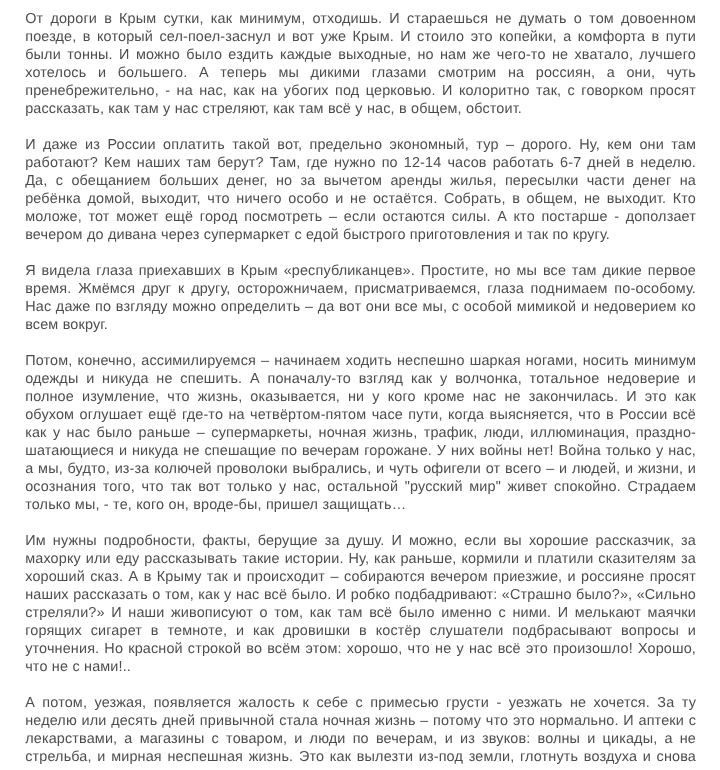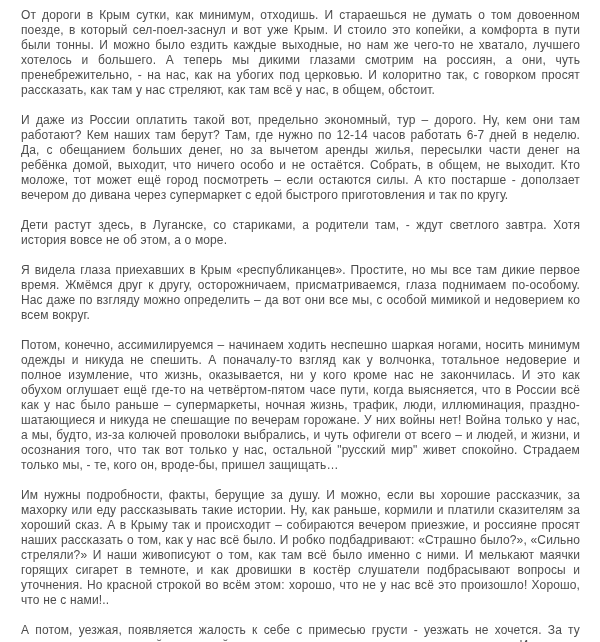--- a/index.html
+++ b/index.html
@@ -46,18 +46,17 @@
   .para.gap-large {
     margin-bottom: 15px;
   }
 </style>
 </head>
 <body>
 
 <main id="document-root">
   <p class="para gap-large">От дороги в Крым сутки, как минимум, отходишь. И стараешься не думать о том довоенном поезде, в который сел-поел-заснул и вот уже Крым. И стоило это копейки, а комфорта в пути были тонны. И можно было ездить каждые выходные, но нам же чего-то не хватало, лучшего хотелось и большего. А теперь мы дикими глазами смотрим на россиян, а они, чуть пренебрежительно, - на нас, как на убогих под церковью. И колоритно так, с говорком просят рассказать, как там у нас стреляют, как там всё у нас, в общем, обстоит.</p>
   <p class="para gap-large">И даже из России оплатить такой вот, предельно экономный, тур – дорого. Ну, кем они там работают? Кем наших там берут? Там, где нужно по 12-14 часов работать 6-7 дней в неделю. Да, с обещанием больших денег, но за вычетом аренды жилья, пересылки части денег на ребёнка домой, выходит, что ничего особо и не остаётся. Собрать, в общем, не выходит. Кто моложе, тот может ещё город посмотреть – если остаются силы. А кто постарше - доползает вечером до дивана через супермаркет с едой быстрого приготовления и так по кругу.</p>
-  <p class="para gap-large">Дети растут здесь, в Луганске, со стариками, а родители там, - ждут светлого завтра. Хотя история вовсе не об этом, а о море.</p>
   <p class="para gap-large">Я видела глаза приехавших в Крым «республиканцев». Простите, но мы все там дикие первое время. Жмёмся друг к другу, осторожничаем, присматриваемся, глаза поднимаем по-особому. Нас даже по взгляду можно определить – да вот они все мы, с особой мимикой и недоверием ко всем вокруг.</p>
   <p class="para gap-large">Потом, конечно, ассимилируемся – начинаем ходить неспешно шаркая ногами, носить минимум одежды и никуда не спешить. А поначалу-то взгляд как у волчонка, тотальное недоверие и полное изумление, что жизнь, оказывается, ни у кого кроме нас не закончилась. И это как обухом оглушает ещё где-то на четвёртом-пятом часе пути, когда выясняется, что в России всё как у нас было раньше – супермаркеты, ночная жизнь, трафик, люди, иллюминация, праздно-шатающиеся и никуда не спешащие по вечерам горожане. У них войны нет! Война только у нас, а мы, будто, из-за колючей проволоки выбрались, и чуть офигели от всего – и людей, и жизни, и осознания того, что так вот только у нас, остальной "русский мир" живет спокойно. Страдаем только мы, - те, кого он, вроде-бы, пришел защищать…</p>
   <p class="para gap-large">Им нужны подробности, факты, берущие за душу. И можно, если вы хорошие рассказчик, за махорку или еду рассказывать такие истории. Ну, как раньше, кормили и платили сказителям за хороший сказ. А в Крыму так и происходит – собираются вечером приезжие, и россияне просят наших рассказать о том, как у нас всё было. И робко подбадривают: «Страшно было?», «Сильно стреляли?» И наши живописуют о том, как там всё было именно с ними. И мелькают маячки горящих сигарет в темноте, и как дровишки в костёр слушатели подбрасывают вопросы и уточнения. Но красной строкой во всём этом: хорошо, что не у нас всё это произошло! Хорошо, что не с нами!..</p>
   <p class="para">А потом, уезжая, появляется жалость к себе с примесью грусти - уезжать не хочется. За ту неделю или десять дней привычной стала ночная жизнь – потому что это нормально. И аптеки с лекарствами, а магазины с товаром, и люди по вечерам, и из звуков: волны и цикады, а не стрельба, и мирная неспешная жизнь. Это как вылезти из-под земли, глотнуть воздуха и снова погрузиться в подземную жизнь – тоже ведь жизнь, но очень странная.</p>
 </main>
 
 </body></html>

